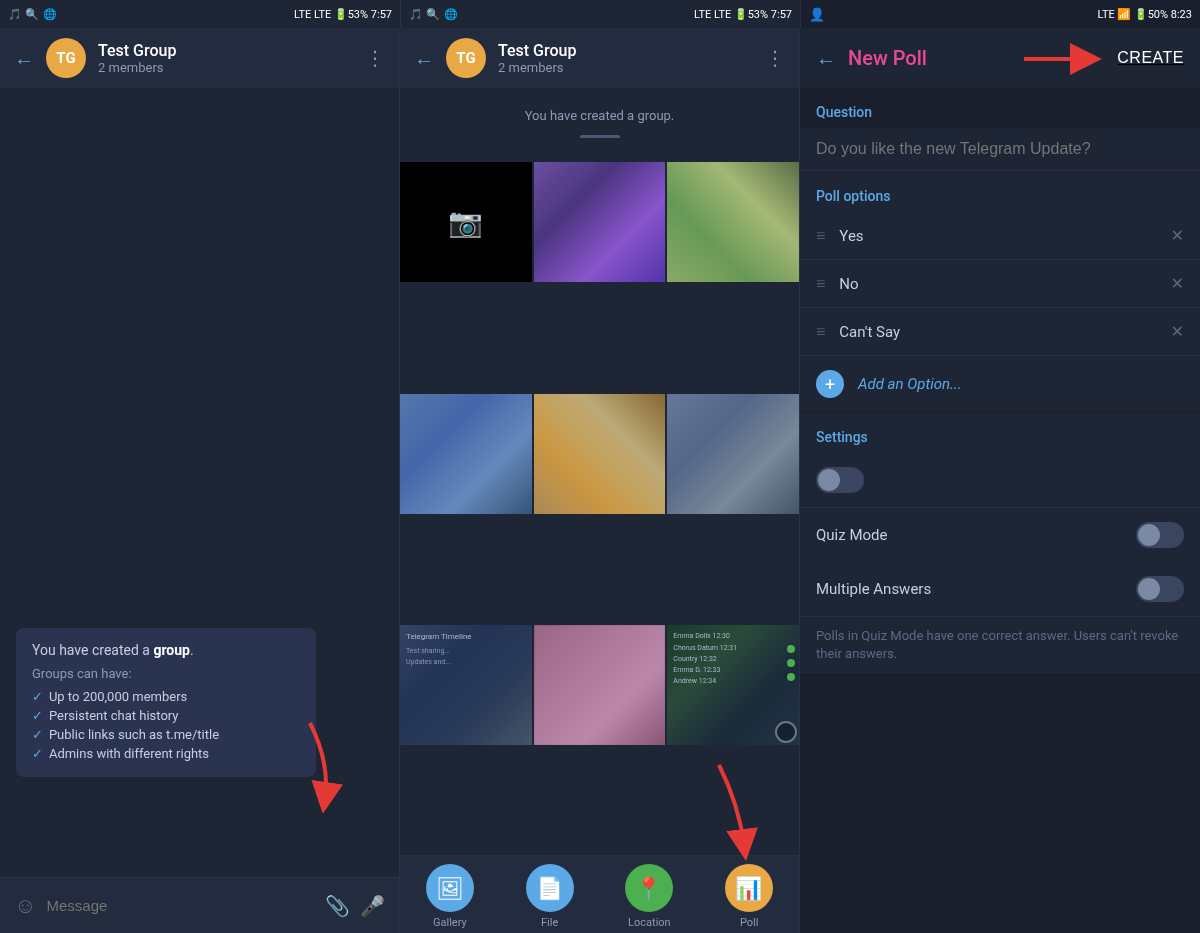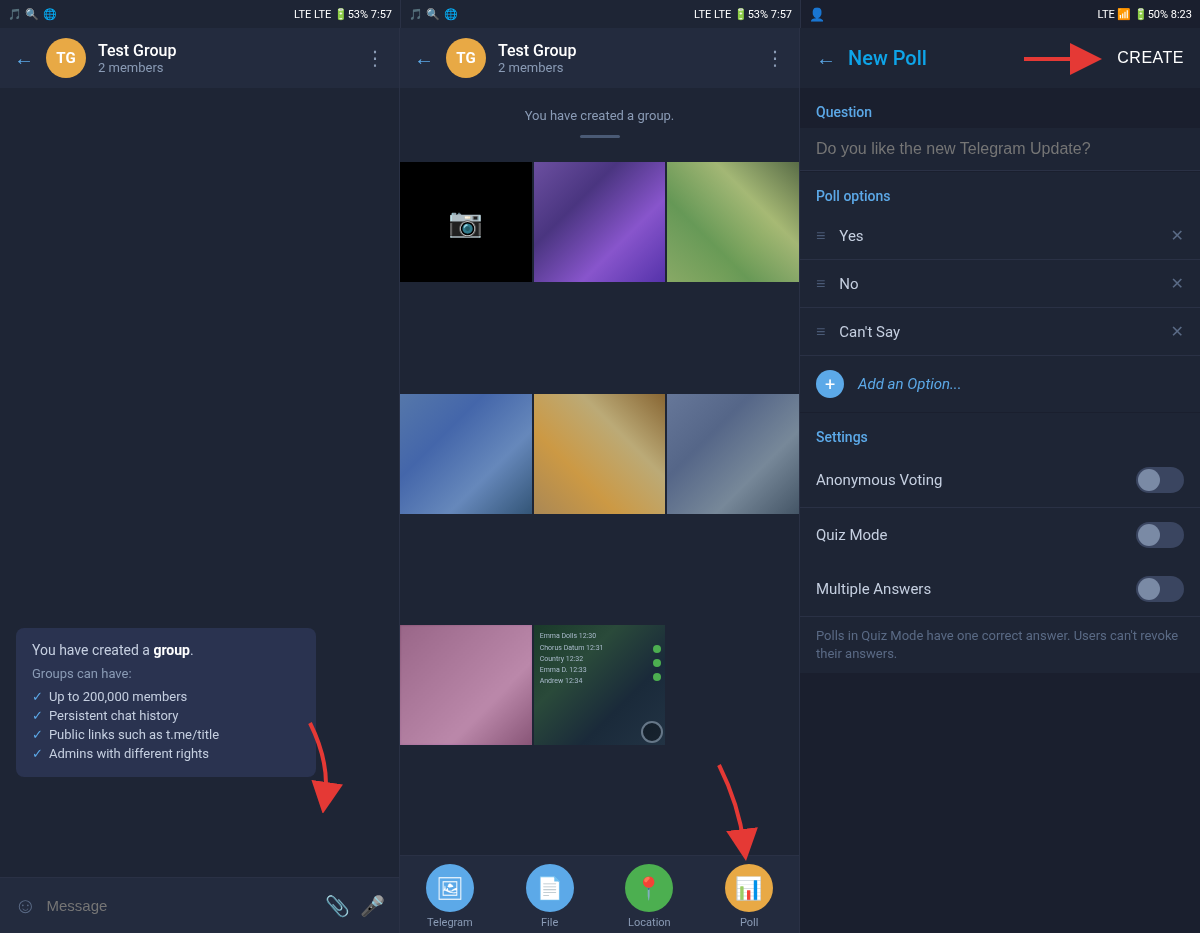--- a/index.html
+++ b/index.html
@@ -210,21 +210,21 @@
     }
 
     .poll-header {
       display: flex;
       align-items: center;
       padding: 10px 16px;
       background: #1e2535;
       height: 60px;
       gap: 12px;
     }
-    .poll-title { flex: 1; color: #0ea5e9; font-size: 20px; font-weight: 500; }
+    .poll-title { flex: 1; color: #ec4899; font-size: 20px; font-weight: 500; }
     .create-btn {
       color: #fff;
       font-size: 16px;
       font-weight: 500;
       cursor: pointer;
       letter-spacing: 0.5px;
     }
 
     .poll-section-label {
       color: #5ca9e8;
@@ -474,20 +474,27 @@
 
       <div class="media-cell block-map1">
         <div style="width:100%;height:100%;background:linear-gradient(135deg,#5577aa,#4466aa,#6688bb,#335577);"></div>
       </div>
       <div class="media-cell block-food">
         <div style="width:100%;height:100%;background:linear-gradient(45deg,#aa8855,#cc9944,#bbaa77,#886633);"></div>
       </div>
       <div class="media-cell" style="background:linear-gradient(135deg,#667799,#556688,#778899,#445566);">
       </div>
 
+      <div class="media-cell" style="background:linear-gradient(135deg,#334466,#223355,#2a3a5a,#445566);">
+        <div style="padding:6px; font-size:7px; color:#8899aa; line-height:1.4;">
+          <div style="color:#aabbcc; font-size:8px; margin-bottom:4px;">Telegram Timeline</div>
+          <div style="color:#889aaa;">Test sharing...</div>
+          <div style="color:#889aaa; margin-top:2px;">Updates and...</div>
+        </div>
+      </div>
       <div class="media-cell block-blur1">
         <div style="width:100%;height:100%;background:linear-gradient(135deg,#996688,#aa7799,#bb88aa,#885577);filter:blur(1px);"></div>
       </div>
       <div class="media-cell block-data">
         <div style="padding:6px; font-size:7px; color:#aabbcc; line-height:1.6;">
           <div>Emma Dolls     12:30</div>
           <div>Chorus Datum   12:31</div>
           <div>Country        12:32</div>
           <div>Emma D.        12:33</div>
           <div>Andrew         12:34</div>
@@ -512,21 +519,21 @@
               <polygon points="0 0, 8 4, 0 8" fill="#e53935"></polygon>
             </marker>
           </defs>
           <path d="M 50 10 Q 70 50 75 90" stroke="#e53935" stroke-width="4" fill="none" marker-end="url(#arrowhead2)"></path>
         </svg>
       </div>
 
       <div class="tab-bar">
         <div class="tab-item">
           <div class="tab-icon-circle tab-icon-gallery">🖼</div>
-          <span class="tab-label">Telegram</span>
+          <span class="tab-label">Gallery</span>
         </div>
         <div class="tab-item">
           <div class="tab-icon-circle tab-icon-file">📄</div>
           <span class="tab-label">File</span>
         </div>
         <div class="tab-item">
           <div class="tab-icon-circle tab-icon-location">📍</div>
           <span class="tab-label">Location</span>
         </div>
         <div class="tab-item">
@@ -536,21 +543,21 @@
       </div>
     </div>
   </div>
 
   <div class="poll-panel">
 
     <div class="poll-header">
       <span class="back-btn">←</span>
       <span class="poll-title">New Poll</span>
 
-      <div style="position:relative; display:flex; align-items:flex-end; gap:8px;">
+      <div style="position:relative; display:flex; align-items:flex-end; gap:8px;text-decoration:underline;">
         <div style="position:absolute; right:80px; top:-10px;">
           <svg width="90" height="40">
             <defs>
               <marker id="arrowhead3" markerWidth="8" markerHeight="8" refX="4" refY="4" orient="auto">
                 <polygon points="0 0, 8 4, 0 8" fill="#e53935"></polygon>
               </marker>
             </defs>
             <path d="M 10 20 L 72 20" stroke="#e53935" stroke-width="4" fill="none" marker-end="url(#arrowhead3)"></path>
           </svg>
         </div>
@@ -593,21 +600,20 @@
           <div class="add-plus">+</div>
           <span class="add-text">Add an Option...</span>
         </div>
 
       </div>
 
       <div class="settings-section">
         <div class="settings-label">Settings</div>
 
         <div class="setting-row">
-          <span class="setting-text">Anonymous Voting</span>
           <div class="toggle"></div>
         </div>
 
         <div class="setting-row" style="border-bottom:none;">
           <span class="setting-text">Quiz Mode</span>
           <div class="toggle"></div>
         </div>
 
         <div class="setting-row">
           <span class="setting-text">Multiple Answers</span>

